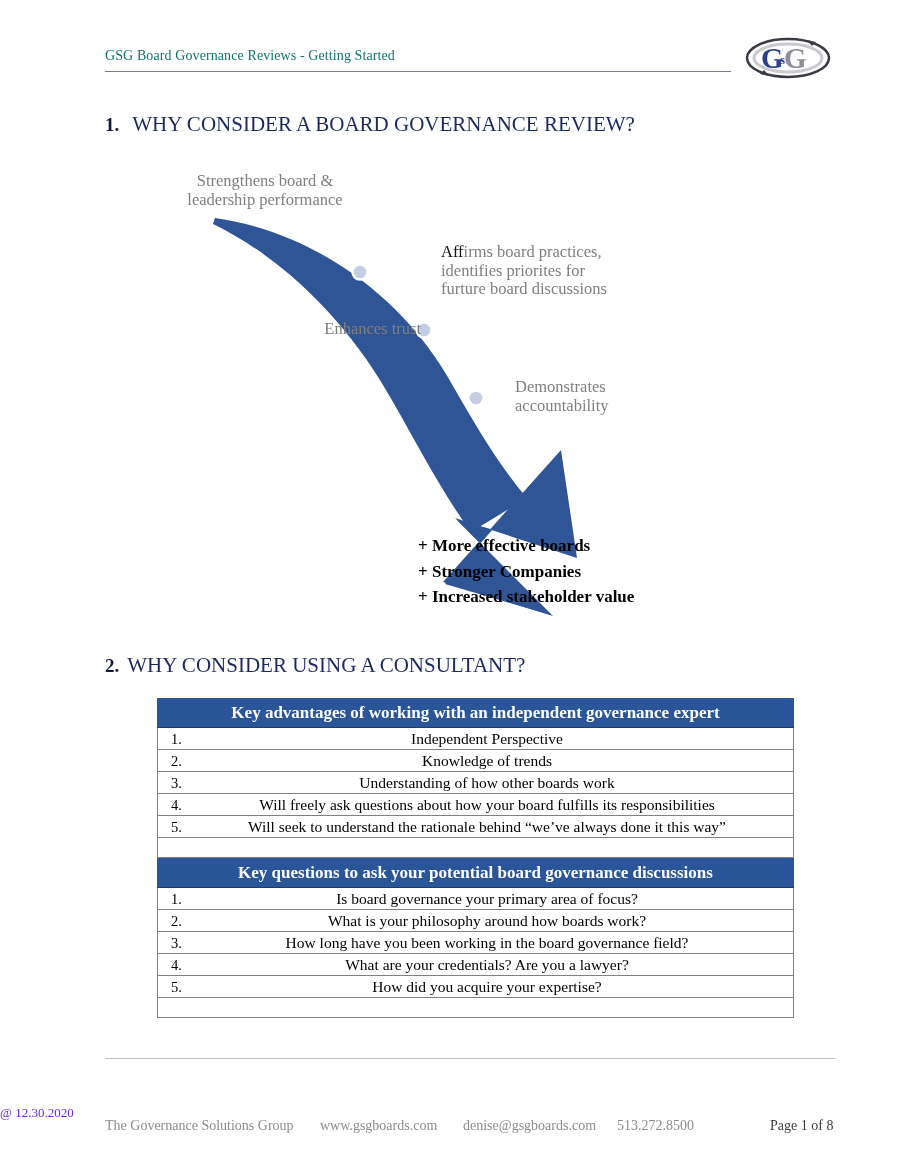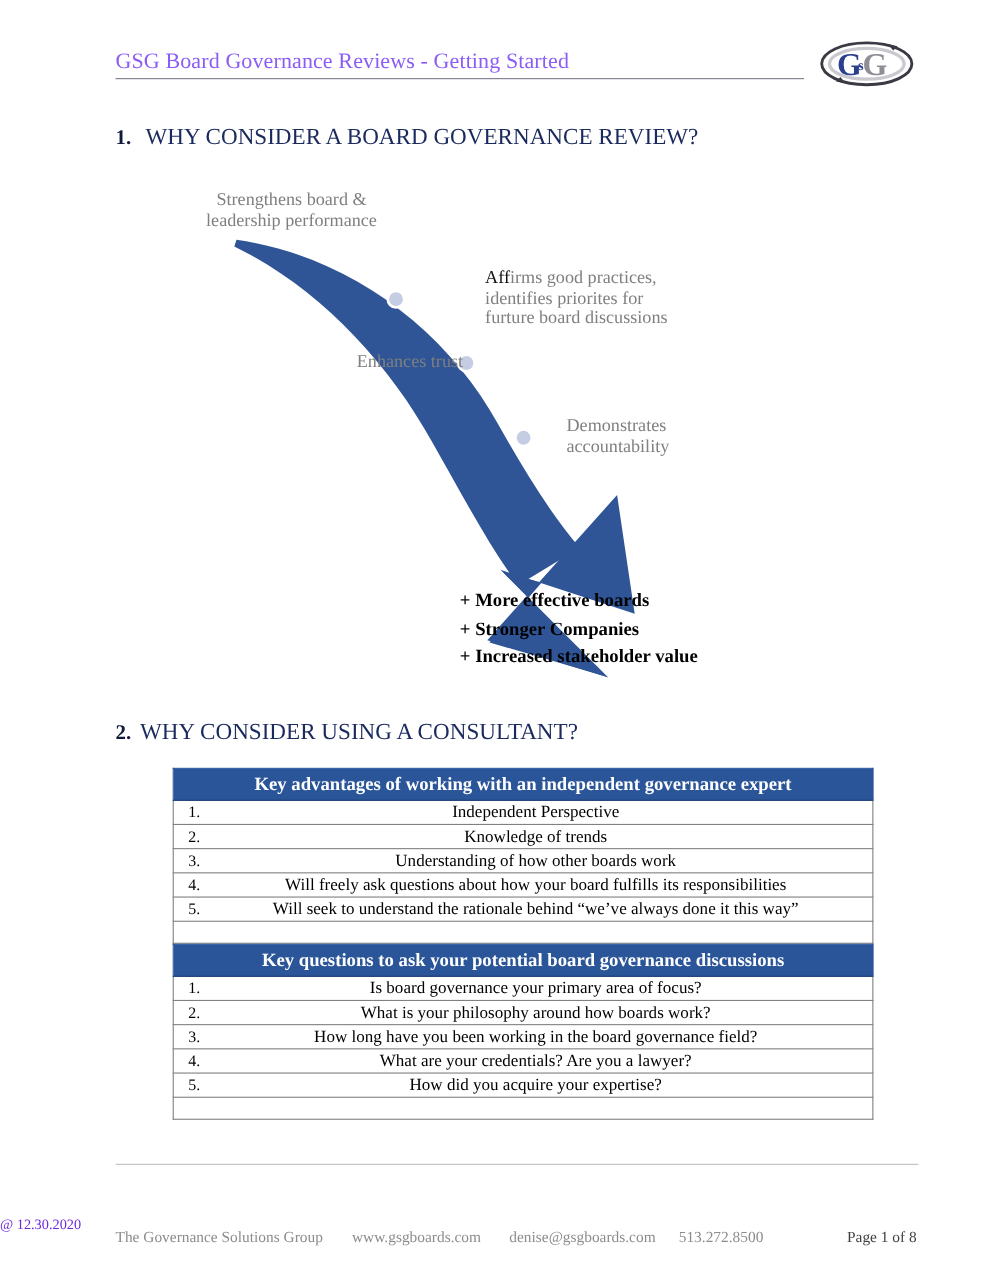--- a/index.html
+++ b/index.html
@@ -20,22 +20,22 @@
   .page { position: relative; width: 900px; height: 1165px; background:#fff; }
 
   
   .doc-header {
     position: absolute;
     left: 105px; top: 44px;
     width: 730px;
     height: 34px;
   }
   .doc-header-title {
-    font-size: 20px;
-    color: #8b5cf6;
+    font-size: 14px;
+    color: #0f766e;
     letter-spacing: 0.1px;
     white-space: nowrap;
     line-height: 24px;
   }
   .doc-header-rule {
     position: absolute;
     left: 0; top: 27px;
     width: 626px;
     height: 1px;
     background: #7b7b8c;
@@ -203,21 +203,21 @@
       <circle cx="319" cy="170" r="7.5" fill="#c5cde5" stroke="#ffffff" stroke-width="2.4"></circle>
       <circle cx="371" cy="238" r="7.5" fill="#c5cde5" stroke="#ffffff" stroke-width="2.4"></circle>
     </svg>
 
     <div class="dlabel dl-1">
       <div>Strengthens board &amp;</div>
       <div>leadership performance</div>
     </div>
 
     <div class="dlabel dl-2">
-      <div><b>Aff</b><span>irms good practices,</span></div>
+      <div><b>Aff</b><span>irms board practices,</span></div>
       <div>identifies priorites for</div>
       <div>furture board discussions</div>
     </div>
 
     <div class="dlabel dl-3">Enhances trust</div>
 
     <div class="dlabel dl-4">
       <div>Demonstrates</div>
       <div>accountability</div>
     </div>

